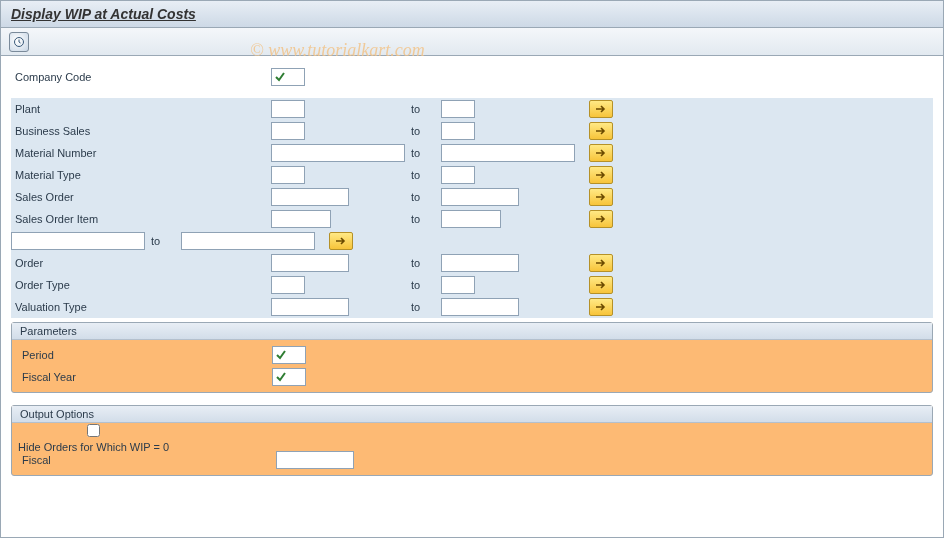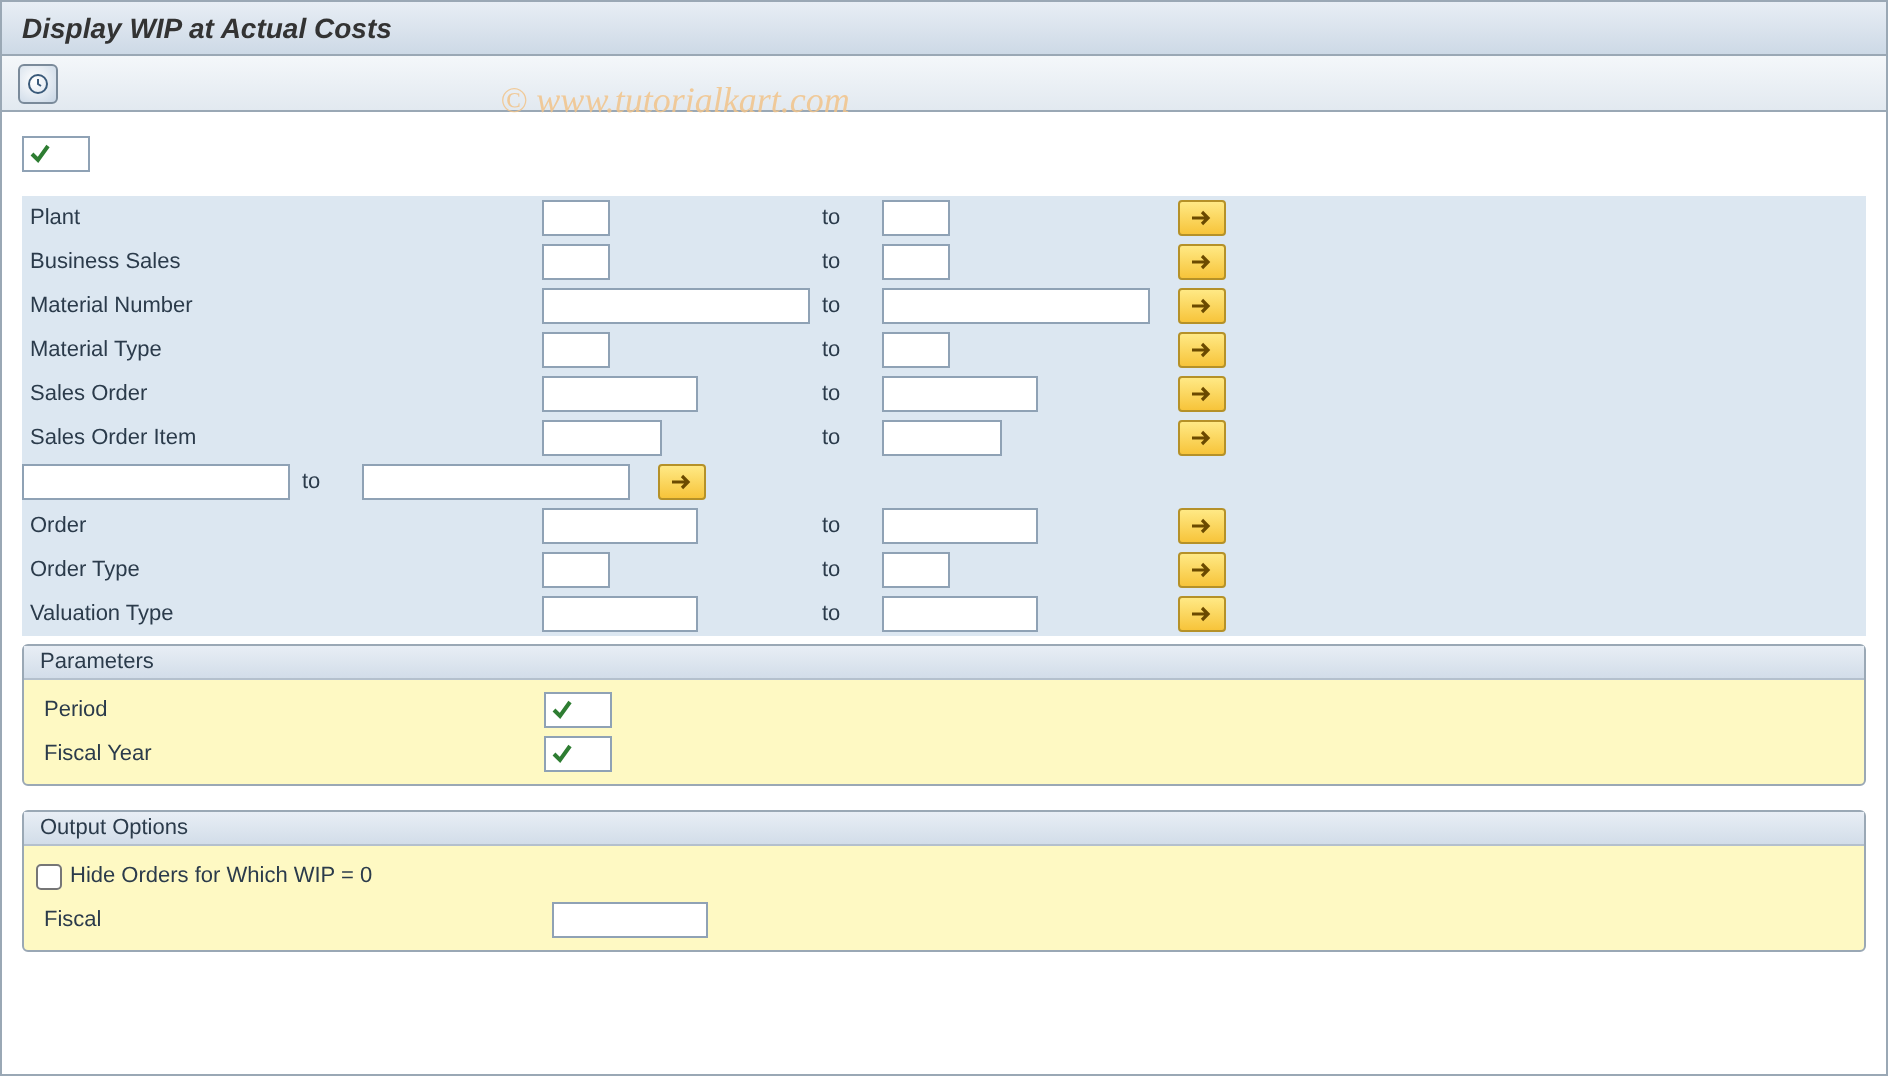--- a/index.html
+++ b/index.html
@@ -13,20 +13,21 @@
     border: 1px solid #9aa8b5;
   }
   .titlebar {
     background: linear-gradient(#e8eef5, #cdd9e6);
     border-bottom: 1px solid #9aa8b5;
     padding: 5px 10px;
     font-size: 14px;
     font-weight: bold;
     font-style: italic;
     color: #333;
+    text-decoration: underline;
   }
   .toolbar {
     background: linear-gradient(#f4f7fa, #e2e9f0);
     border-bottom: 1px solid #9aa8b5;
     height: 28px;
     padding: 3px 8px;
     display:flex;
     align-items:center;
   }
   .toolbar .exec {
@@ -94,36 +95,37 @@
     border: 1px solid #b59128;
     border-radius: 2px;
     display:inline-flex;align-items:center;justify-content:center;
     cursor:pointer;
   }
   .extend-btn svg { width:12px; height:10px; }
   .groupbox {
     border: 1px solid #9aa8b5;
     border-radius: 3px;
     margin-top: 4px;
-    background: #fef9c3;
+    background: #fdba74;
   }
   .groupbox .group-title {
     background: linear-gradient(#e8eef5, #d2dde9);
     border-bottom: 1px solid #b4c0cd;
     padding: 2px 8px;
     font-size: 11px;
     color:#2b3b4b;
   }
   .groupbox .group-body {
     padding: 4px 6px;
   }
   .radio, .check {
     display:inline-flex; align-items:center; gap:4px;
     margin-right: 18px;
     color:#2b3b4b;
+    flex-direction:column;
   }
   input[type=radio], input[type=checkbox]{
     margin:0;
   }
   .spacer { height: 10px; }
   .section1 .field-row { background: #dce7f1; }
 </style>
 </head>
 <body>
 
@@ -136,20 +138,21 @@
       <path d="M12 7v5l3 2" fill="none" stroke="#3a5a7a" stroke-width="2"></path>
     </svg>
   </div>
 </div>
 
 <div class="watermark">© www.tutorialkart.com</div>
 
 <div class="content">
 
   <div class="field-row">
+    <div class="label-cell">Company Code</div>
     <div class="from-cell">
       <span class="req">
         <svg viewBox="0 0 10 10">
           <path d="M1 5 L4 8 L9 1" fill="none" stroke="#2e7d32" stroke-width="2"></path>
         </svg>
       </span>
     </div>
   </div>
 
   <div class="spacer"></div>

